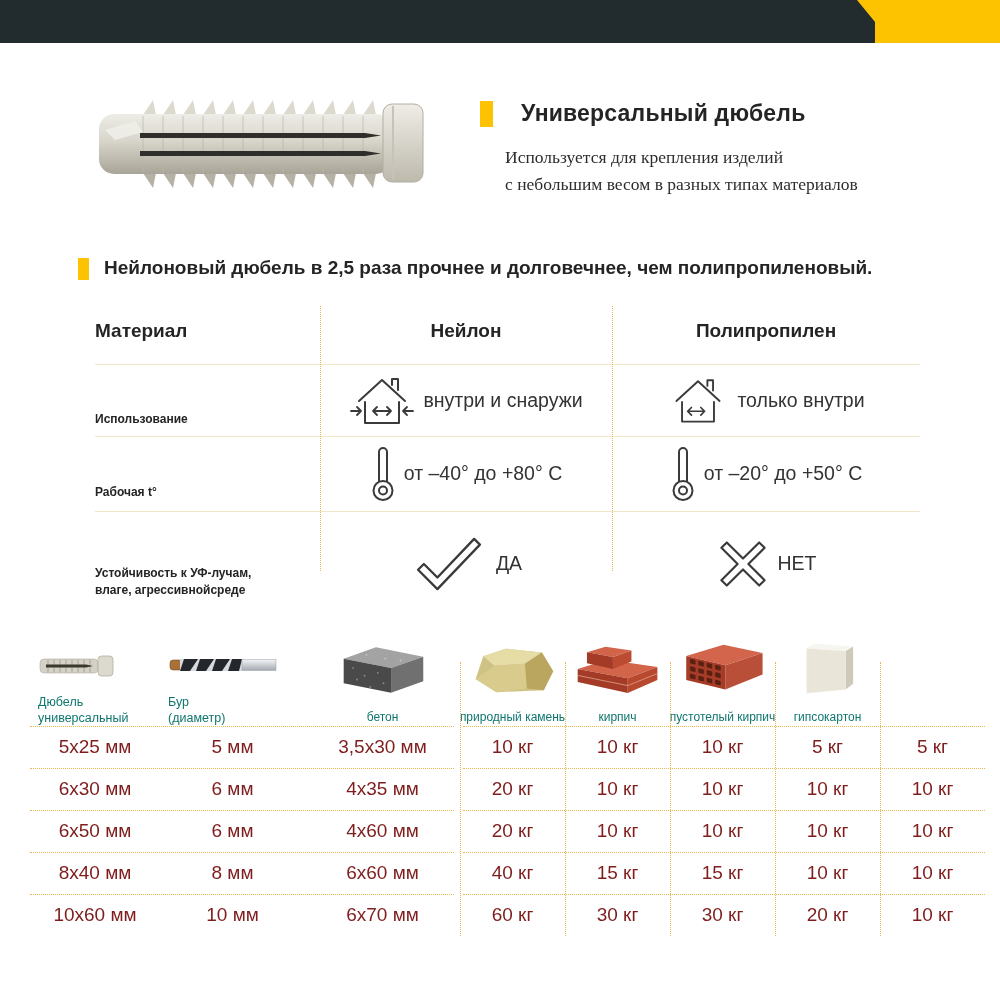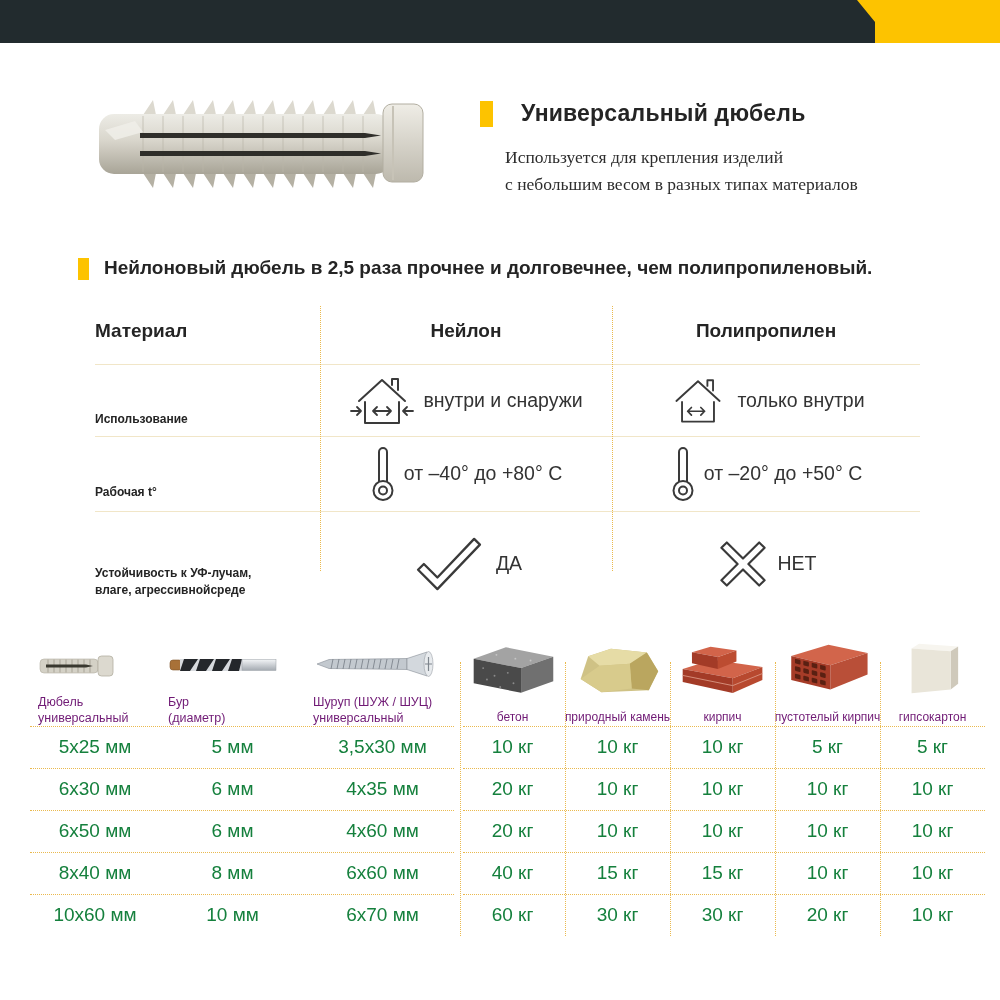--- a/index.html
+++ b/index.html
@@ -37,28 +37,28 @@
   .cmp-cell.center{justify-content:center;gap:8px;}
   .cmp-label{font-weight:bold;font-size:12px;margin-top:37px;}
   .cmp-label.multi{line-height:1.45;width:195px;}
   .cmp-val{font-size:19.5px;color:#333;}
   .ico{flex:0 0 auto;display:block;}
   
   .spec{position:absolute;left:30px;top:640px;width:955px;}
   .spec-head{display:grid;grid-template-columns:130px 145px 155px repeat(5,105px);height:86px;align-items:end;}
   .sh{display:flex;flex-direction:column;justify-content:flex-end;height:86px;padding-bottom:3px;}
   .sh .shimg{display:flex;align-items:flex-end;height:56px;}
-  .sh .shlab{font-size:12.5px;line-height:1.3;color:#701a75;margin-top:15px;}
+  .sh .shlab{font-size:12.5px;line-height:1.3;color:#0f766e;margin-top:15px;}
   .sh.left{padding-left:8px;}
   .sh.center{align-items:center;text-align:center;}
   .sh.center .shimg{align-items:flex-end;justify-content:center;}
   .sh.center .shlab{white-space:nowrap;font-size:12px;}
   .spec-rows{position:relative;}
   .spec-row{display:grid;grid-template-columns:130px 145px 155px repeat(5,105px);height:42px;
-            align-items:center;text-align:center;position:relative;font-size:19px;color:#15803d;}
+            align-items:center;text-align:center;position:relative;font-size:19px;color:#7f1d1d;}
   .spec-row::before{content:"";position:absolute;top:0;left:0;width:424px;border-top:1px dotted var(--dot);}
   .spec-row::after{content:"";position:absolute;top:0;left:433px;right:0;border-top:1px dotted var(--dot);}
   .vline{position:absolute;top:22px;height:274px;width:0;border-left:1px dotted var(--dot);}
 </style>
 </head>
 <body>
 
 <div class="page">
 
   <div class="topbar"></div>
@@ -198,32 +198,20 @@
               </defs>
             <rect x="2" y="9" width="12" height="10" rx="3" fill="#a87138" stroke="#7d5226" stroke-width="0.6"></rect>
             <rect x="12" y="8" width="62" height="12" fill="#d7dade"></rect>
             <path d="M16,8 L30,8 22,20 12,20 Z M32,8 L46,8 38,20 28,20 Z M48,8 L62,8 54,20 44,20 Z M64,8 L74,8 71,20 60,20 Z" fill="#24272b"></path>
             <rect x="74" y="8.5" width="34" height="11" fill="url(#metG)" stroke="#9aa0a6" stroke-width="0.5"></rect>
           </svg>
         </div>
         <div class="shlab" style="width:80px">Бур (диаметр)</div>
       </div>
 
-      <div class="sh left">
-        <div class="shimg">
-          <svg width="130" height="30" viewBox="0 0 130 30">
-            <polygon points="4,15 16,10.5 94,9.5 94,20.5 16,19.5" fill="#c3c9cf" stroke="#868d95" stroke-width="0.6"></polygon>
-            <path d="M20,10 L18,20 M26,10 L24,20 M32,10 L30,20 M38,10 L36,20 M44,10 L42,20 M50,10 L48,20 M56,10 L54,20 M62,10 L60,20 M68,10 L66,20 M74,10 L72,20 M80,10 L78,20 M86,10 L84,20" stroke="#7e858d" stroke-width="0.9"></path>
-            <polygon points="94,9.5 114,3 114,27 94,20.5" fill="#d3d8dd" stroke="#868d95" stroke-width="0.6"></polygon>
-            <ellipse cx="115.5" cy="15" rx="4.5" ry="12.5" fill="#e8ebee" stroke="#9aa0a6" stroke-width="0.6"></ellipse>
-            <path d="M115.5,8 V22 M112,15 H119" stroke="#7e858d" stroke-width="1.2"></path>
-          </svg>
-        </div>
-        <div class="shlab" style="width:140px">Шуруп (ШУЖ / ШУЦ) универсальный</div>
-      </div>
 
       <div class="sh center">
         <div class="shimg">
           <svg width="90" height="50" viewBox="0 0 95 52">
             <polygon points="6,14 40,2 90,12 56,24" fill="#a3a3a3"></polygon>
             <polygon points="56,24 90,12 90,38 56,50" fill="#707070"></polygon>
             <polygon points="6,14 56,24 56,50 6,40" fill="#4a4a4a"></polygon>
             <g fill="#8a8a8a">
                 <circle cx="16" cy="24" r="1"></circle>
                 <circle cx="28" cy="32" r="1"></circle>

